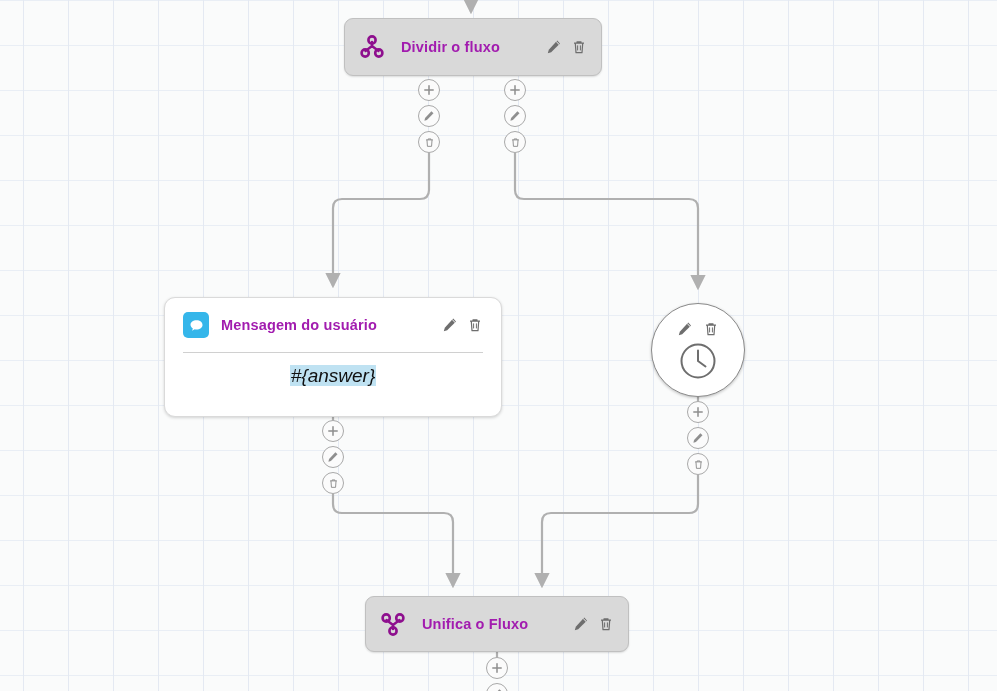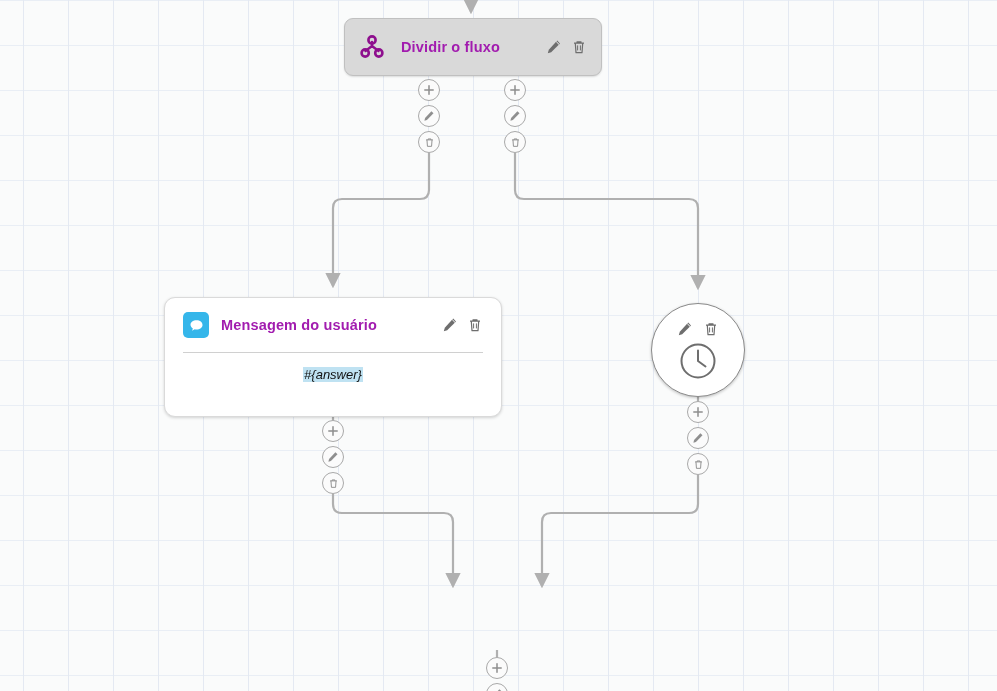--- a/index.html
+++ b/index.html
@@ -110,21 +110,21 @@
     height: 1px;
     background: #d0d0d0;
     margin: 14px 18px 0 18px;
   }
   .card-body {
     padding: 12px 18px 16px 18px;
     text-align: center;
   }
   .var-chip {
     font-style: italic;
-    font-size: 13px;
+    font-size: 19px;
     color: #111;
     background: #bfe2f2;
     padding: 0 1px;
   }
 
   
   .node-circle {
     background: #ffffff;
     border: 1.5px solid #8a8a8a;
     border-radius: 50%;
@@ -324,20 +324,41 @@
         <path d="M11.2 1.6 L14 4.4 L5.2 13.2 L1.8 14.2 L2.8 10.8 Z" fill="#8f8f8f"></path>
       </svg>
     </div>
     <div class="port-btn">
       <svg width="11" height="11" viewBox="0 0 16 16" xmlns="http://www.w3.org/2000/svg">
         <path d="M3 4.2 h10 M6 4.2 v-1.4 h4 v1.4 M4.3 4.2 l0.7 9.4 h6 l0.7 -9.4" stroke="#8f8f8f" stroke-width="1.4" fill="none" stroke-linejoin="round"></path>
       </svg>
     </div>
   </div>
 
+  <div class="node node-plain" style="left:365px; top:596px; width:264px; height:56px;">
+    <span class="node-icon">
+      <svg width="26" height="26" viewBox="0 0 26 26" xmlns="http://www.w3.org/2000/svg">
+        <path d="M6.5 9 L13 14 M19.5 9 L13 14 M13 14 L13 18" stroke="#8e0f8e" stroke-width="2.4" fill="none" stroke-linecap="round"></path>
+        <circle cx="6.2" cy="7" r="3.6" fill="none" stroke="#8e0f8e" stroke-width="2.6"></circle>
+        <circle cx="19.8" cy="7" r="3.6" fill="none" stroke="#8e0f8e" stroke-width="2.6"></circle>
+        <circle cx="13" cy="20" r="3.6" fill="none" stroke="#8e0f8e" stroke-width="2.6"></circle>
+      </svg>
+    </span>
+    <span class="node-title" style="margin-left:16px;">Unifica o Fluxo</span>
+    <span class="node-actions">
+      <svg class="act" viewBox="0 0 16 16" xmlns="http://www.w3.org/2000/svg">
+        <path d="M11.2 1.6 L14 4.4 L5.2 13.2 L1.8 14.2 L2.8 10.8 Z" fill="#6e6e6e"></path>
+        <path d="M10.2 2.6 L13 5.4" stroke="#fafafa" stroke-width="1" fill="none"></path>
+      </svg>
+      <svg class="act" viewBox="0 0 16 16" xmlns="http://www.w3.org/2000/svg">
+        <path d="M3 4.2 h10 M6 4.2 v-1.4 h4 v1.4 M4.3 4.2 l0.7 9.4 h6 l0.7 -9.4" stroke="#6e6e6e" stroke-width="1.2" fill="none" stroke-linejoin="round"></path>
+        <path d="M6.6 6.4 v5 M9.4 6.4 v5" stroke="#6e6e6e" stroke-width="1" fill="none"></path>
+      </svg>
+    </span>
+  </div>
 
   <div class="port-stack" style="left:486px; top:657px;">
     <div class="port-btn">
       <svg width="12" height="12" viewBox="0 0 12 12" xmlns="http://www.w3.org/2000/svg">
         <path d="M6 1.8 v8.4 M1.8 6 h8.4" stroke="#8f8f8f" stroke-width="1.5" stroke-linecap="round"></path>
       </svg>
     </div>
     <div class="port-btn">
       <svg width="12" height="12" viewBox="0 0 16 16" xmlns="http://www.w3.org/2000/svg">
         <path d="M11.2 1.6 L14 4.4 L5.2 13.2 L1.8 14.2 L2.8 10.8 Z" fill="#8f8f8f"></path>

